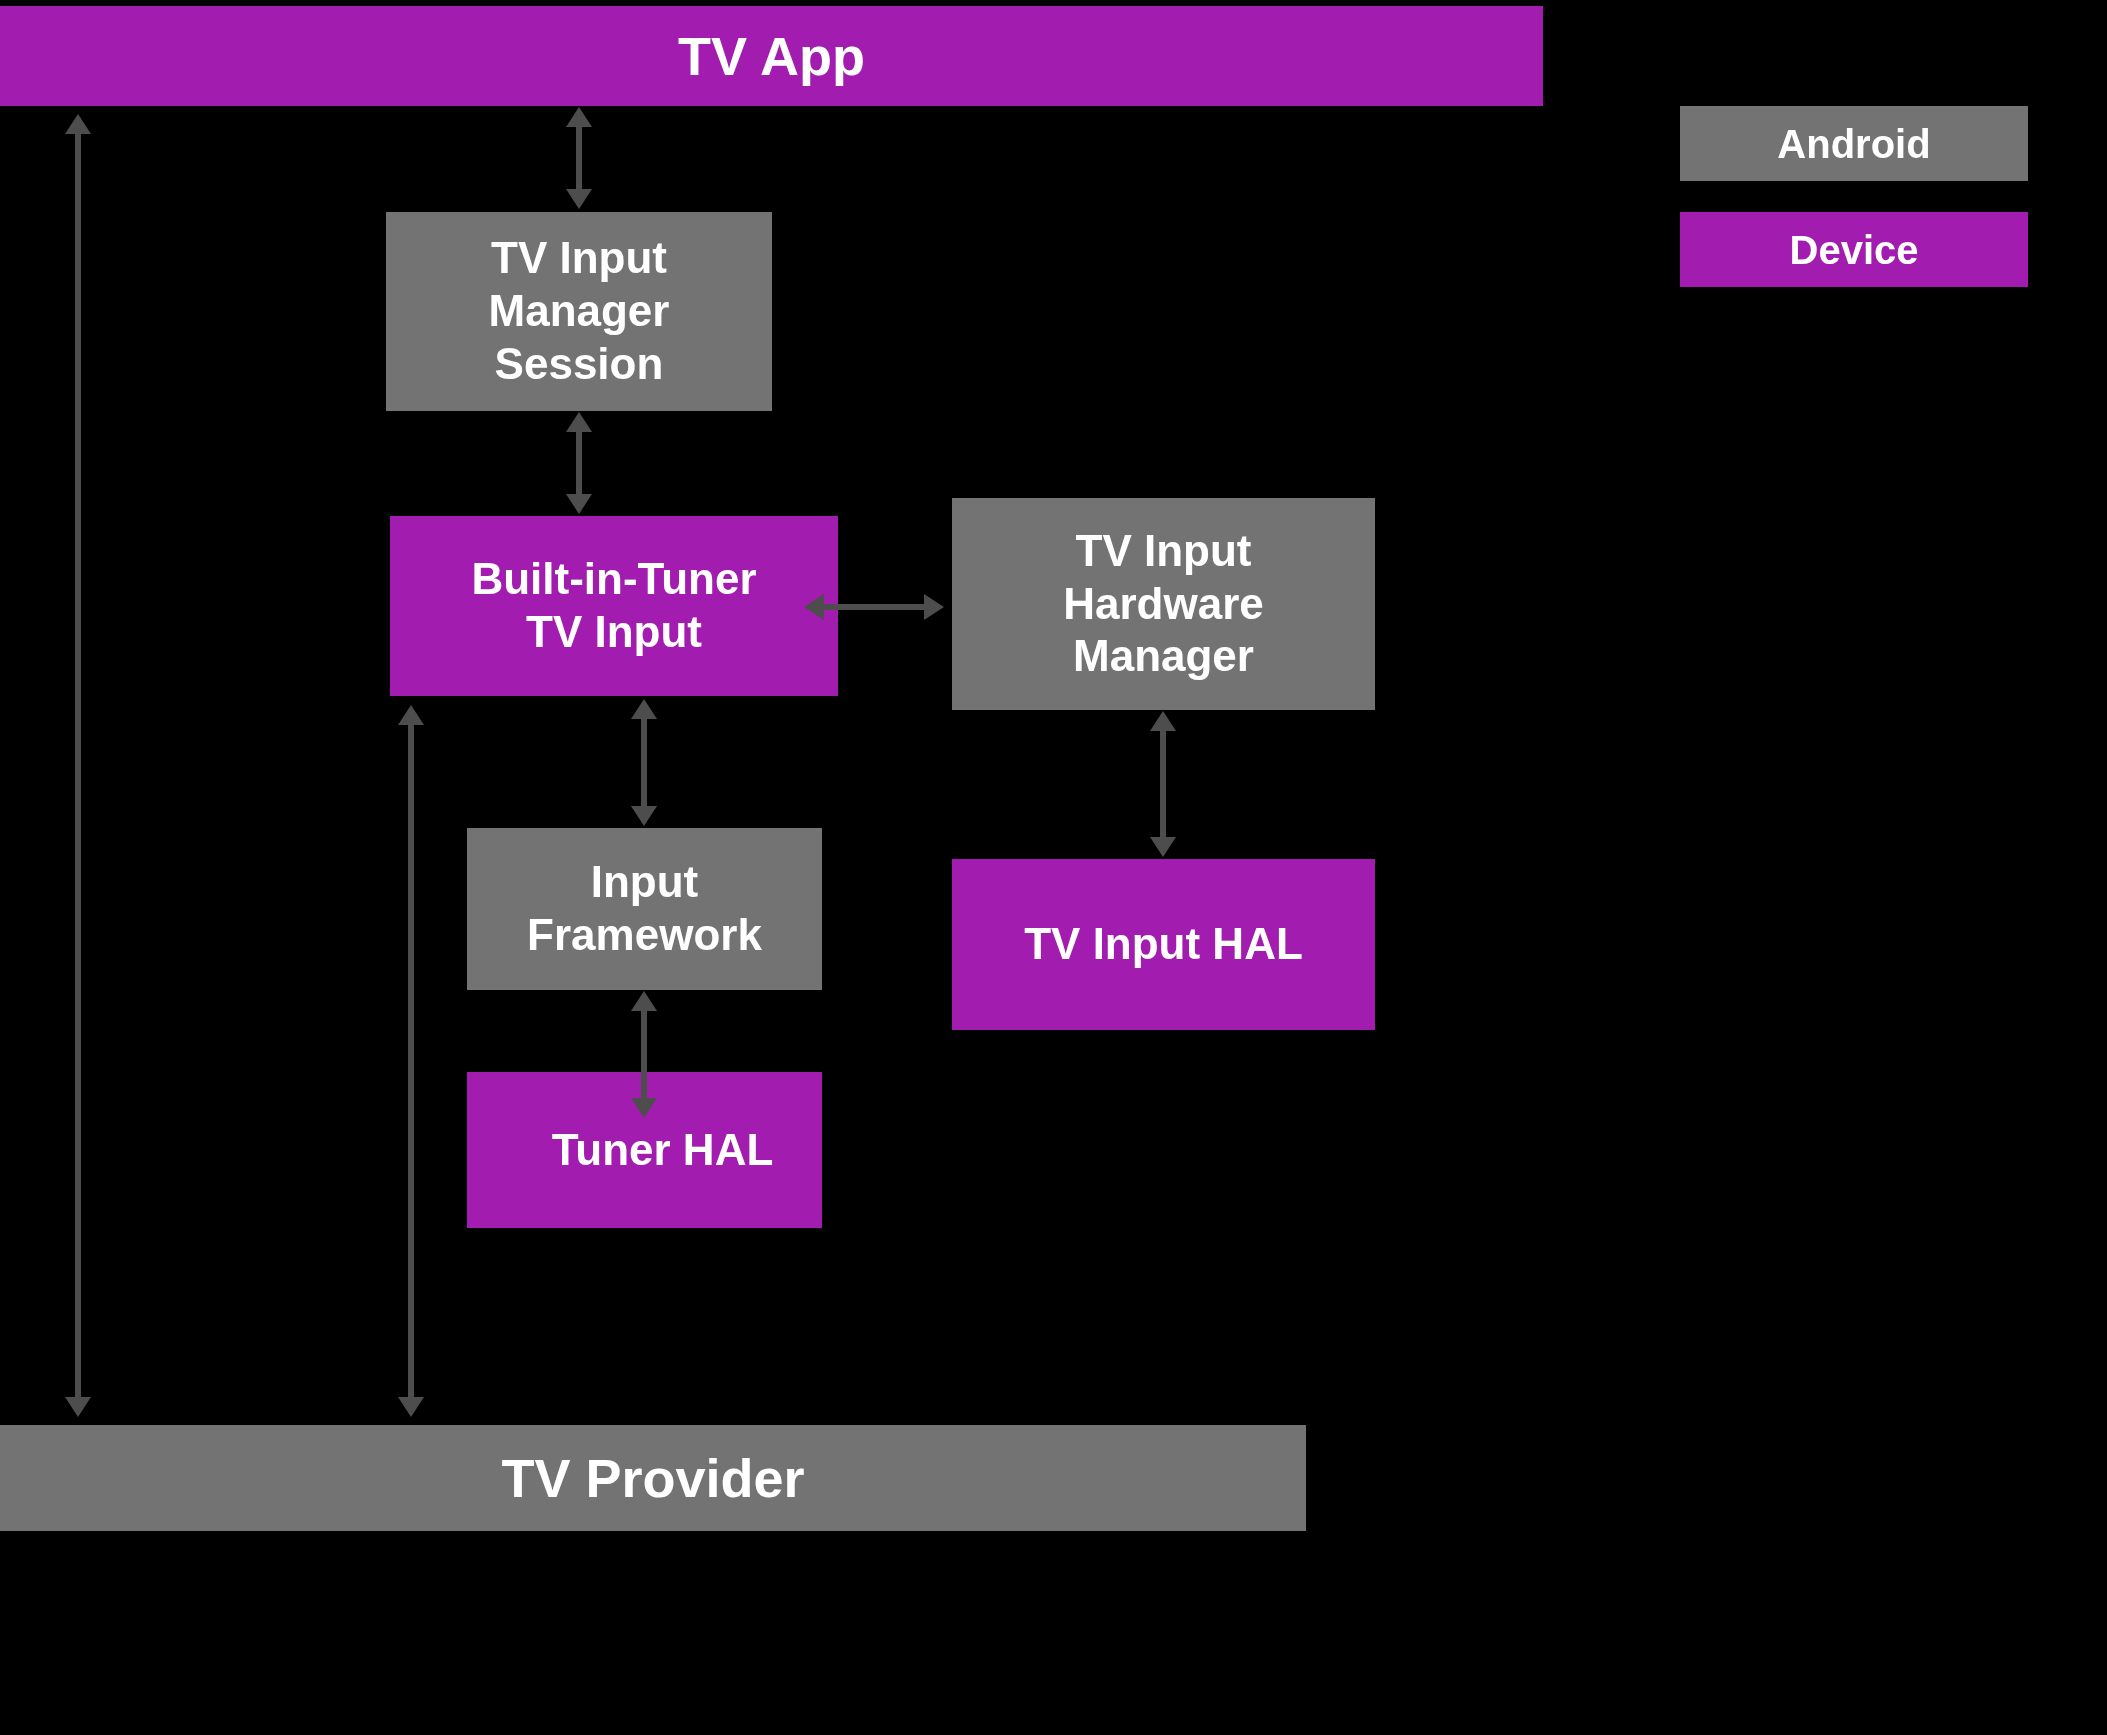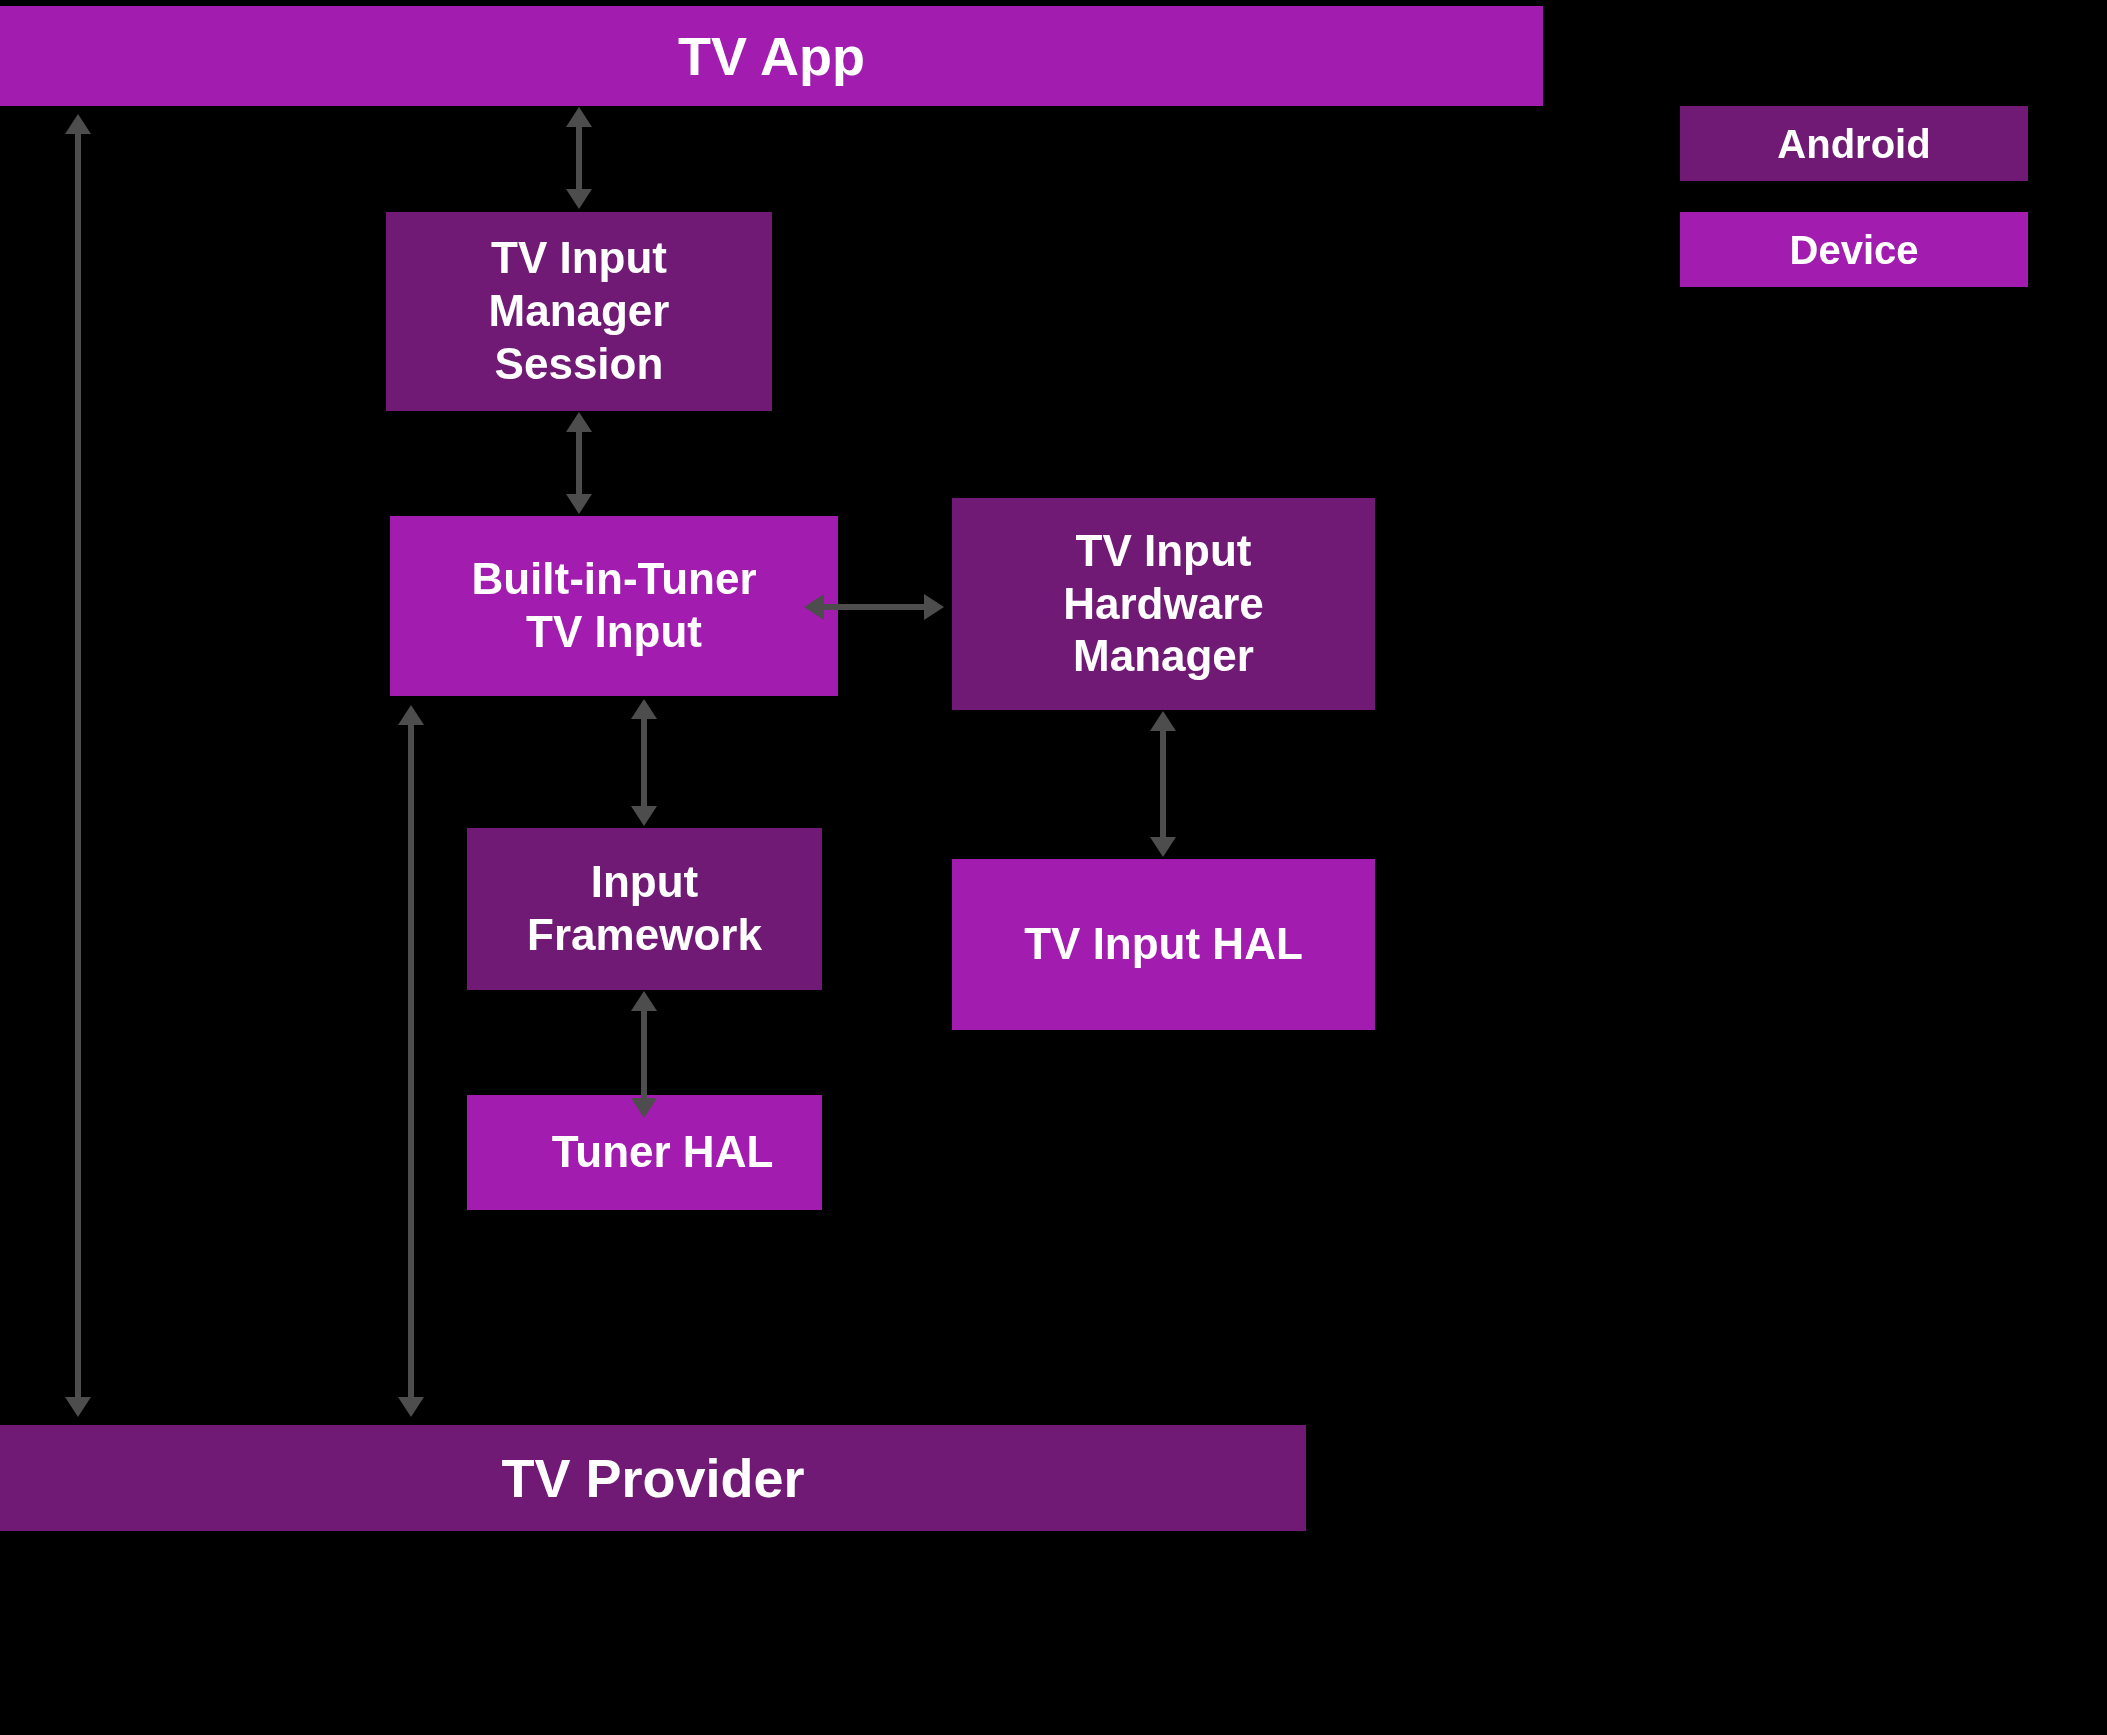--- a/index.html
+++ b/index.html
@@ -20,21 +20,21 @@
     display: flex;
     align-items: center;
     justify-content: center;
     text-align: center;
     color: #fff;
     font-weight: 700;
     line-height: 1.2;
     box-sizing: border-box;
   }
   .blue   { background: #a21caf; }
-  .green  { background: #701a75; }
+  .green  { background: #737373; }
   .big    { font-size: 44px; }
   .title  { font-size: 54px; }
   .legend { font-size: 40px; font-weight: 700; }
 
   .arrow {
     position: absolute;
     background: #4d4d4d;
   }
   
   .arrow.v { width: 6.2px; }
@@ -101,21 +101,21 @@
 
   <div class="box green big" style="left:467px; top:828px; width:355px; height:162px; white-space:pre-line;">
     <span>Input
 Framework</span>
   </div>
 
   <div class="box blue big" style="left:952px; top:859px; width:423px; height:171px;">
     <span>TV Input HAL</span>
   </div>
 
-  <div class="box blue big" style="left:467px; top:1095px; width:355px; height:115px;padding-left:36px;">
+  <div class="box blue big" style="left:467px; top:1072px; width:355px; height:156px;padding-left:36px;">
     <span>Tuner HAL</span>
   </div>
 
   <div class="box green title" style="left:0; top:1425px; width:1306px; height:106px;">
     <span>TV Provider</span>
   </div>
 
   <span class="arrow v" style="left:576px; top:124px; height:68px;"></span>
 
   <span class="arrow v" style="left:576px; top:429px; height:68px;"></span>

